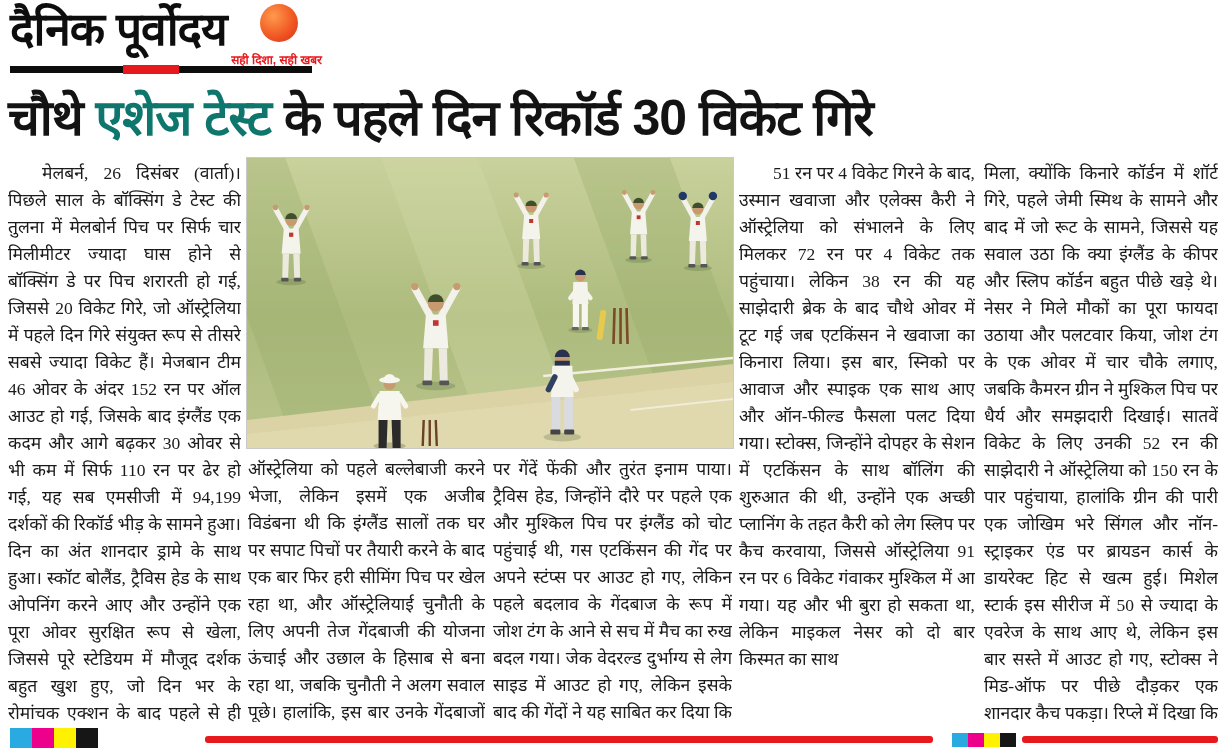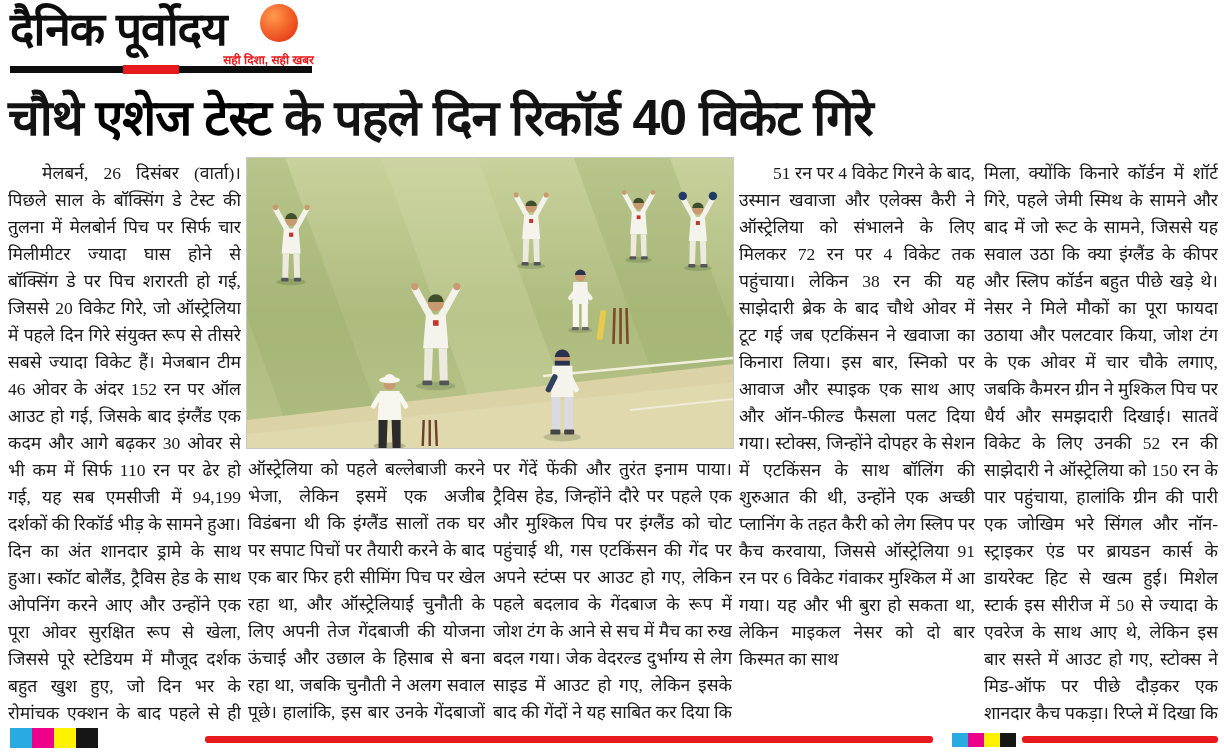--- a/index.html
+++ b/index.html
@@ -5,29 +5,29 @@
   html,body{margin:0;padding:0;background:#e9e9e9;}
   .page{position:relative;width:1224px;height:753px;background:#ffffff;overflow:hidden;
         font-family:"Liberation Serif",serif;color:#1a1a1a;}
 
   
   .masthead{position:absolute;left:10px;top:4px;width:312px;height:78px;}
   .logo-circle{position:absolute;left:250px;top:0;width:38px;height:38px;border-radius:50%;
                background:radial-gradient(circle at 35% 32%,#ff9a4d 0%,#f05a24 55%,#e02a1a 100%);z-index:0;}
   .logo-text{position:absolute;left:0;top:-8px;font-size:46px;font-weight:800;color:#0d0d0d;
              letter-spacing:-1px;z-index:1;font-family:"Liberation Sans",sans-serif;white-space:nowrap;}
-  .tagline{position:absolute;right:8px;top:47px;font-size:12px;font-weight:bold;color:#e8191c;z-index:1;
+  .tagline{position:absolute;right:0;top:47px;font-size:12px;font-weight:bold;color:#e8191c;z-index:1;
            font-family:"Liberation Sans",sans-serif;}
   .masthead-rule{position:absolute;left:0;top:62px;width:302px;height:7px;background:#0d0d0d;}
   .masthead-badge{position:absolute;left:113px;top:61px;width:56px;height:9px;background:#e8191c;z-index:2;}
 
   
   .headline{position:absolute;left:8px;top:82px;width:1212px;font-size:50px;font-weight:800;
             color:#131313;white-space:nowrap;font-family:"Liberation Sans",sans-serif;letter-spacing:-1px;}
-  .headline .red{color:#000000;}
+  .headline .red{color:#0f766e;}
 
   
   .col{position:absolute;top:160px;height:562px;text-align:justify;font-size:17.5px;line-height:27px;
        overflow:hidden;}
   .col p{margin:0;}
   .indent{text-indent:34px;}
   .dateline{font-weight:normal;}
   #col1{left:8px;width:233px;}
   #col2{left:248px;top:456px;width:237px;height:266px;}
   #col3{left:493px;top:456px;width:239px;height:266px;}
@@ -56,21 +56,21 @@
 <div class="page">
 
   <div class="masthead">
     <div class="logo-circle"></div>
     <div class="logo-text">दैनिक पूर्वोदय</div>
     <div class="tagline">सही दिशा, सही खबर</div>
     <div class="masthead-rule"></div>
     <div class="masthead-badge"></div>
   </div>
 
-  <div class="headline"><span>चौथे </span><span class="red">एशेज टेस्ट</span><span> के पहले दिन रिकॉर्ड 40 विकेट गिरे</span></div>
+  <div class="headline"><span>चौथे </span><span class="red">एशेज टेस्ट</span><span> के पहले दिन रिकॉर्ड 30 विकेट गिरे</span></div>
 
   <div class="photo">
     <svg viewBox="0 0 484 290" preserveAspectRatio="none">
       <defs>
         <linearGradient id="fieldg" x1="0" y1="0" x2="0" y2="1">
           <stop offset="0" stop-color="#c9d19c"></stop>
           <stop offset="0.55" stop-color="#adbb7d"></stop>
           <stop offset="1" stop-color="#b9c48b"></stop>
         </linearGradient>
         <g id="appealer">

